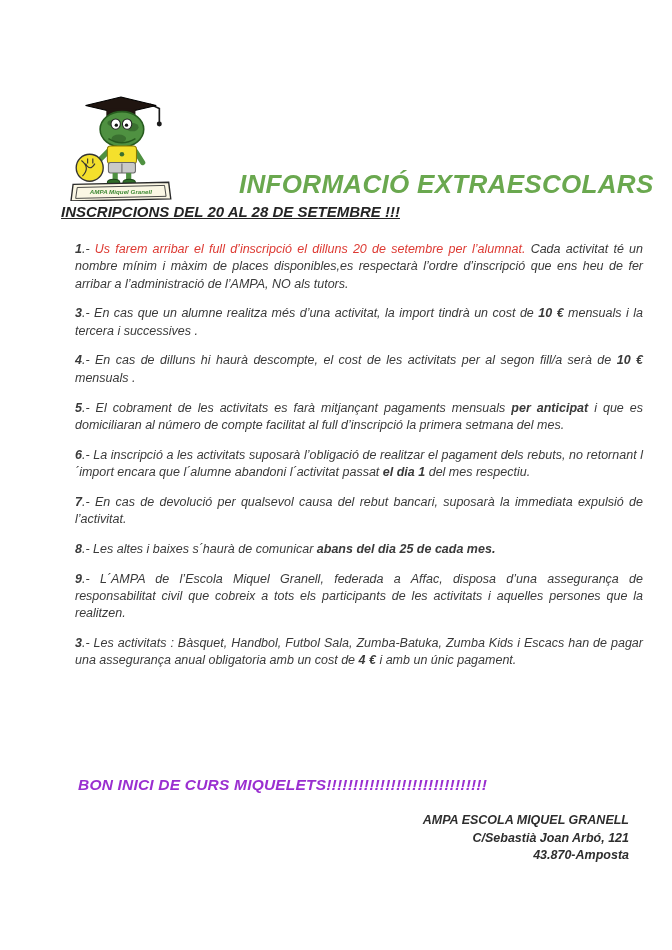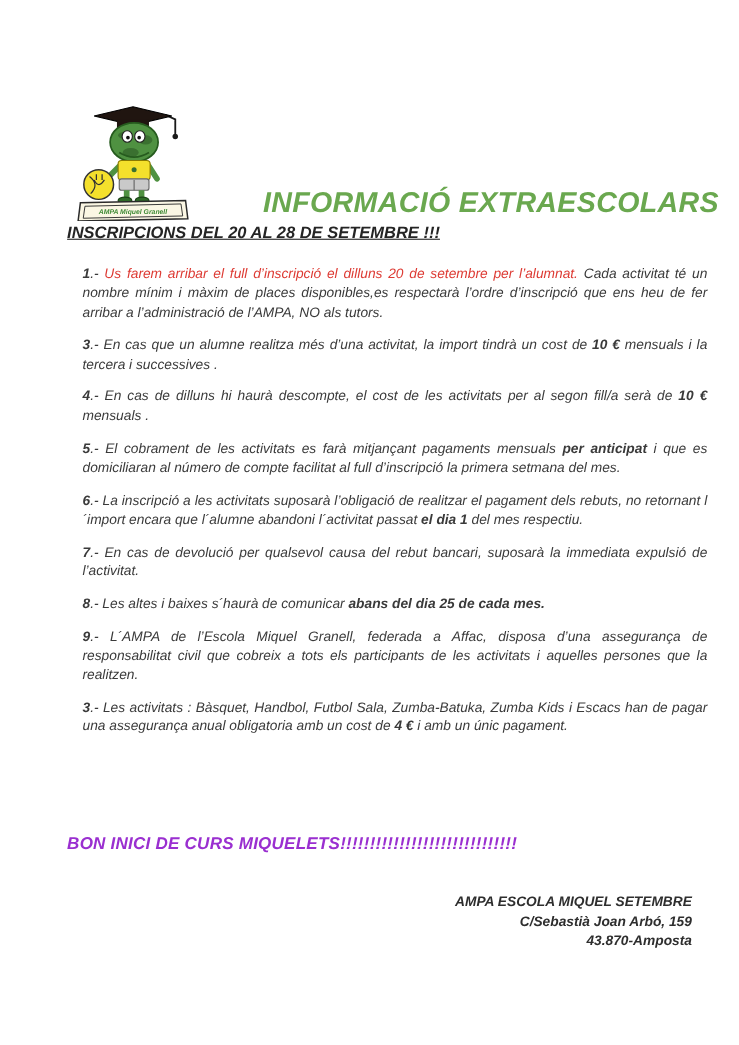--- a/index.html
+++ b/index.html
@@ -21,21 +21,21 @@
   }
   .content {
     position:absolute; top:241px; left:75px; width:568px;
     font-size:12.5px; line-height:17.3px; text-align:justify;
   }
   .para { margin:0 0 12.5px 0; }
   .seg-num  { font-weight:bold; }
   .seg-bold { font-weight:bold; }
   .seg-red  { color:var(--red,#dd3a33); }
   .closing {
-    position:absolute; top:759px; left:61px; margin:0;
+    position:absolute; top:759px; left:61px; margin:17px;
     font-size:15.5px; font-weight:bold; color:var(--purple,#9a2fd0);
     white-space:nowrap; letter-spacing:.2px;
   }
   .footer {
     position:absolute; top:812px; right:43px; text-align:right;
     font-weight:bold; font-size:12.5px; line-height:17.5px; color:#2e2e2e;
   }
   .footer div { white-space:nowrap; }
 </style>
 </head>
@@ -99,18 +99,18 @@
       <p class="para"><span class="seg-num">6</span><span class="seg-plain">.- La inscripció a les activitats suposarà l’obligació de realitzar el pagament dels rebuts, no retornant l´import encara que l´alumne abandoni l´activitat passat </span><span class="seg-bold">el dia 1</span><span class="seg-plain"> del mes respectiu.</span></p>
       <p class="para"><span class="seg-num">7</span><span class="seg-plain">.- En cas de devolució per qualsevol causa del rebut bancari, suposarà la immediata expulsió de l’activitat.</span></p>
       <p class="para"><span class="seg-num">8</span><span class="seg-plain">.- Les altes i baixes s´haurà de comunicar </span><span class="seg-bold">abans del dia 25 de cada mes.</span></p>
       <p class="para"><span class="seg-num">9</span><span class="seg-plain">.- L´AMPA de l’Escola Miquel Granell, federada a Affac, disposa d’una assegurança de responsabilitat civil que cobreix a tots els participants de les activitats i aquelles persones que la realitzen.</span></p>
       <p class="para"><span class="seg-num">3</span><span class="seg-plain">.- Les activitats : Bàsquet, Handbol, Futbol Sala, Zumba-Batuka, Zumba Kids i Escacs han de pagar una assegurança anual obligatoria amb un cost de </span><span class="seg-bold">4 €</span><span class="seg-plain">  i amb un únic pagament.</span></p>
     </div>
 
   <p class="closing">BON INICI DE CURS MIQUELETS!!!!!!!!!!!!!!!!!!!!!!!!!!!!!!</p>
 
   <div class="footer">
-    <div>AMPA ESCOLA MIQUEL SETEMBRE</div>
-    <div>C/Sebastià Joan Arbó, 159</div>
+    <div>AMPA ESCOLA MIQUEL GRANELL</div>
+    <div>C/Sebastià Joan Arbó, 121</div>
     <div>43.870-Amposta</div>
   </div>
 
 </div>
 
 </body></html>

